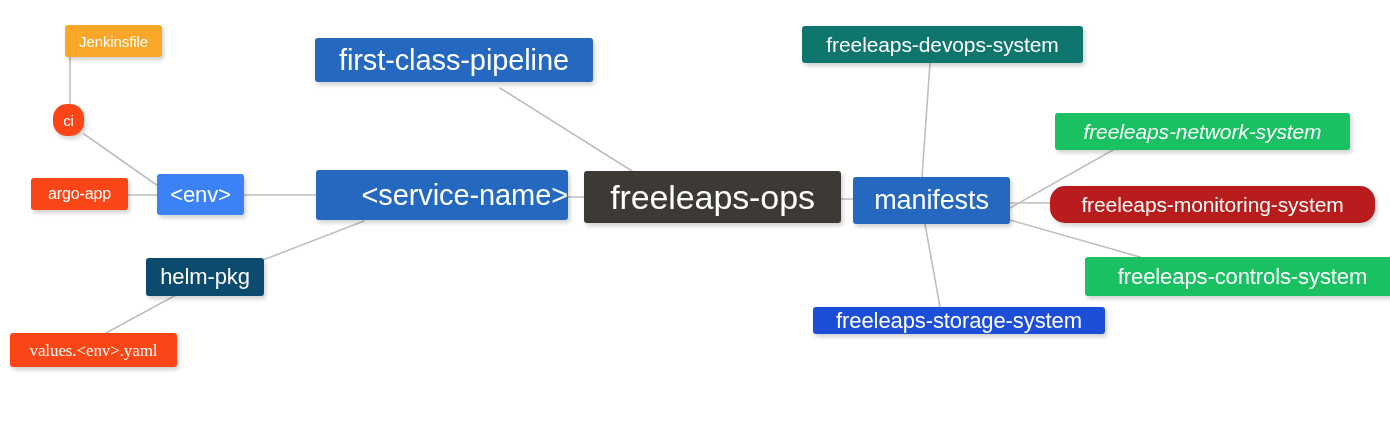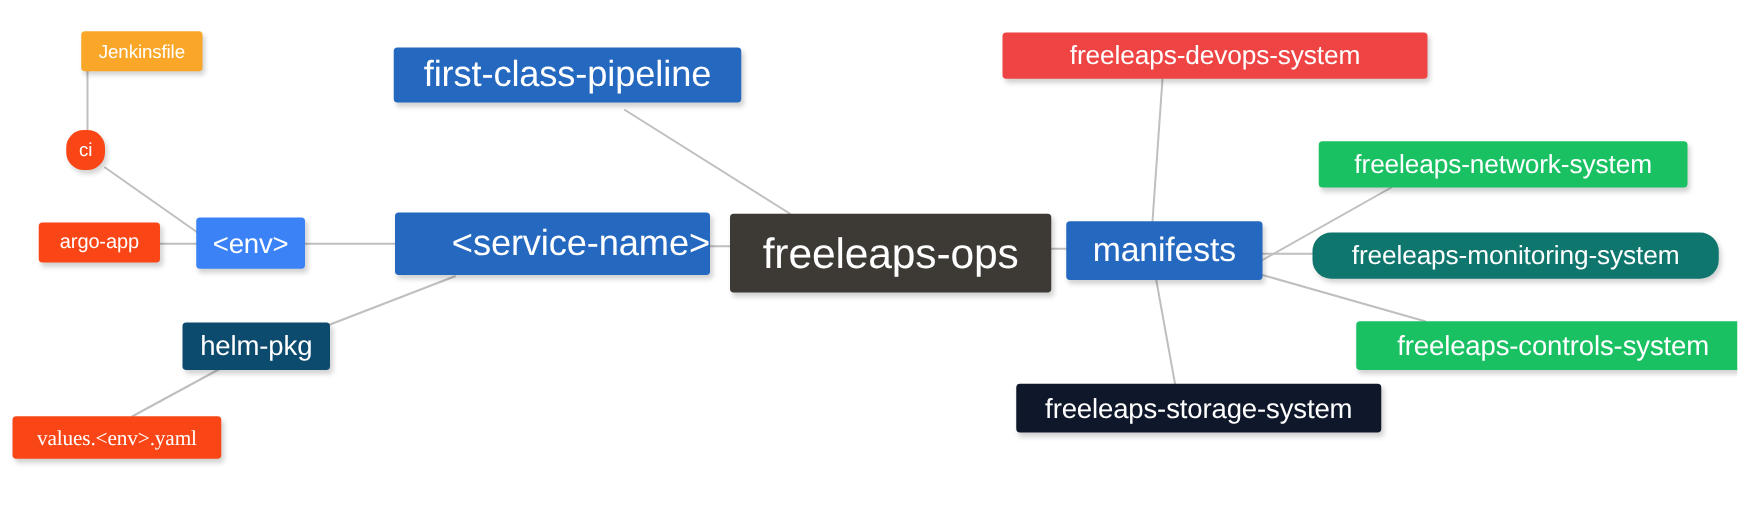--- a/index.html
+++ b/index.html
@@ -77,41 +77,41 @@
       </div>
       <div class="node" style="left: 157px; top: 174px; width: 87px; height: 41px; background: #3b82f6; font-size: 22px;">
         <span class="node-label">&lt;env&gt;</span>
       </div>
       <div class="node" style="left: 315px; top: 38px; width: 278px; height: 44px; background: rgb(36, 104, 191); font-size: 29px;">
         <span class="node-label">first-class-pipeline</span>
       </div>
       <div class="node" style="left: 316px; top: 170px; width: 252px; height: 50px; background: rgb(36, 104, 191); font-size: 29px; justify-content: flex-end;">
         <span class="node-label">&lt;service-name&gt;</span>
       </div>
-      <div class="node" style="left: 584px; top: 171px; width: 257px; height: 63px; background: rgb(61, 57, 53); font-size: 34px;">
+      <div class="node" style="left: 584px; top: 171px; width: 257px; height: 52px; background: rgb(61, 57, 53); font-size: 34px;">
         <span class="node-label">freeleaps-ops</span>
       </div>
       <div class="node" style="left: 853px; top: 177px; width: 157px; height: 47px; background: rgb(36, 104, 191); font-size: 27px;">
         <span class="node-label">manifests</span>
       </div>
       <div class="node" style="left: 146px; top: 258px; width: 118px; height: 38px; background: #0c4a6e; font-size: 22px;">
         <span class="node-label">helm-pkg</span>
       </div>
       <div class="node" style="left: 10px; top: 333px; width: 167px; height: 34px; background: rgb(250, 70, 22); font-size: 17px; font-family: Liberation Serif, serif;">
         <span class="node-label">values.&lt;env&gt;.yaml</span>
       </div>
-      <div class="node" style="left: 802px; top: 26px; width: 340px; height: 37px; background: #ef4444; font-size: 21px;">
+      <div class="node" style="left: 802px; top: 26px; width: 281px; height: 37px; background: #0f766e; font-size: 21px;">
         <span class="node-label">freeleaps-devops-system</span>
       </div>
-      <div class="node" style="left: 1055px; top: 113px; width: 295px; height: 37px; background: rgb(25, 193, 99); font-size: 21px;">
+      <div class="node" style="left: 1055px; top: 113px; width: 295px; height: 37px; background: rgb(25, 193, 99); font-size: 21px; font-style: italic;">
         <span class="node-label">freeleaps-network-system</span>
       </div>
-      <div class="node" style="left: 1050px; top: 186px; width: 325px; height: 37px; background: #0f766e; font-size: 21px; border-radius: 15px;">
+      <div class="node" style="left: 1050px; top: 186px; width: 325px; height: 37px; background: #b91c1c; font-size: 21px; border-radius: 15px;">
         <span class="node-label">freeleaps-monitoring-system</span>
       </div>
       <div class="node" style="left: 1037px; top: 257px; width: 315px; height: 39px; background: rgb(25, 193, 99); font-size: 22px; margin-left: 48px;">
         <span class="node-label">freeleaps-controls-system</span>
       </div>
-      <div class="node" style="left: 813px; top: 307px; width: 292px; height: 39px; background: #0f172a; font-size: 22px;">
+      <div class="node" style="left: 813px; top: 307px; width: 292px; height: 27px; background: #1d4ed8; font-size: 22px;">
         <span class="node-label">freeleaps-storage-system</span>
       </div>
     </div>
 </div>
 
 </body></html>

